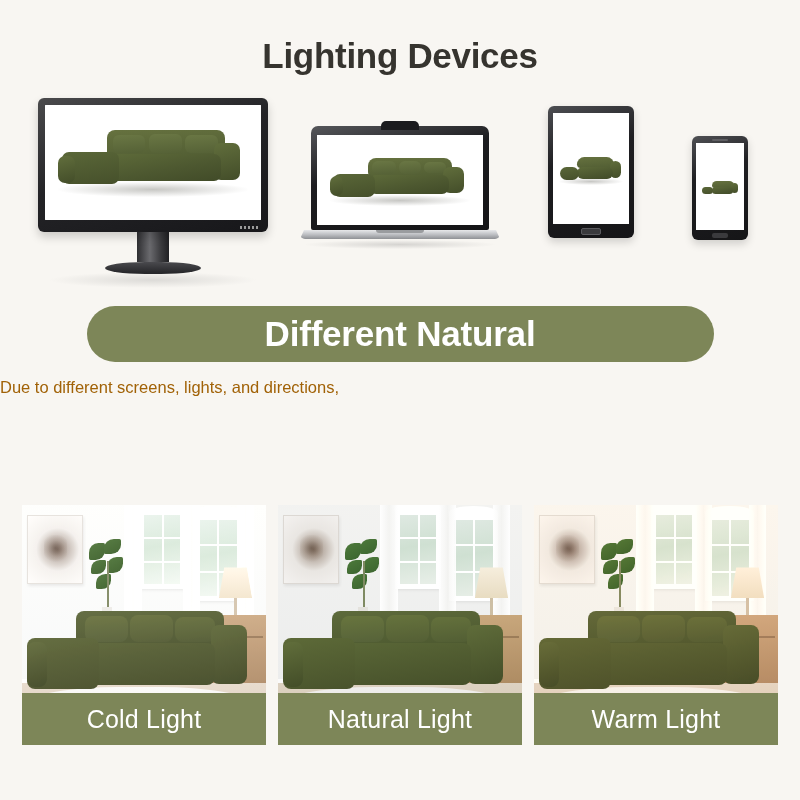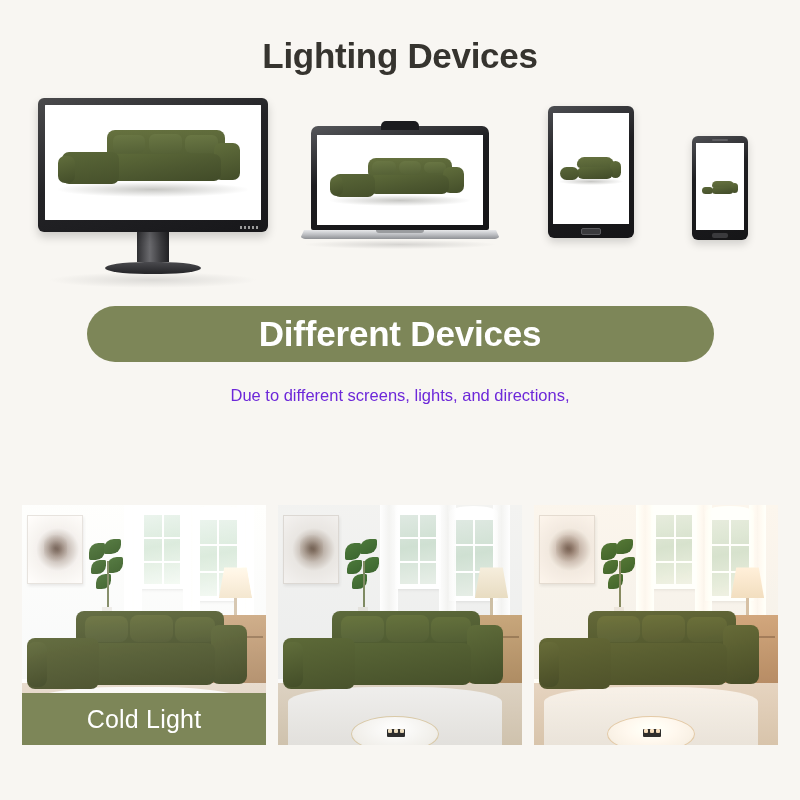--- a/index.html
+++ b/index.html
@@ -174,23 +174,22 @@
     display: flex; align-items: center; justify-content: center;
   }
   .lighting-banner-text {
     color: #ffffff;
     font-size: 35px;
     font-weight: bold;
     letter-spacing: -0.2px;
   }
 
   .lighting-note {
-    text-align: center;
-    margin-top: 20px;
-    color: #6d28d9;
+    margin-top: 12px;
+    color: #a16207;
     font-size: 16.5px;
     line-height: 1.62;
   }
 
   
   .photos-row {
     position: absolute;
     left: 22px; top: 505px;
     width: 756px; height: 240px;
     display: flex;
@@ -392,21 +391,21 @@
           </div>
         </div>
       </div>
       <div class="phone-home"></div>
     </div>
   </div>
 
 </div>
 
 <div class="lighting-banner">
-  <span class="lighting-banner-text">Different Devices</span>
+  <span class="lighting-banner-text">Different Natural</span>
 </div>
 
 <div class="lighting-note">
   <div>Due to different screens, lights, and directions,</div>
 </div>
 
 <div class="photos-row">
 
   <div class="photo-card">
     <div class="photo-scene tone-cold">
@@ -516,20 +515,23 @@
         <div class="part" style="left:0;top:30%;width:32%;height:56%;background:linear-gradient(170deg,#5d6a39,#49532d);"></div>
         <div class="part" style="left:0;top:34%;width:9%;height:50%;background:linear-gradient(165deg,#616e3c,#434d29);"></div>
       </div>
       <div class="rm-table">
         <div class="rm-tray"></div>
         <div class="rm-candle" style="left:42%;"></div>
         <div class="rm-candle" style="left:49%;"></div>
         <div class="rm-candle" style="left:56%;"></div>
       </div>
     </div>
+    <div class="photo-label">
+      <span>Natural Light</span>
+    </div>
   </div>
 
   <div class="photo-card">
     <div class="photo-scene tone-warm">
       <div class="rm-wall"></div>
         <div class="rm-baseboard"></div>
         <div class="rm-floor"></div>
       <div class="rm-art"></div>
       <div class="rm-plant">
         <div class="rm-leaf" style="left:4%;top:6%;width:40%;height:20%;"></div>
@@ -573,15 +575,18 @@
         <div class="part" style="left:0;top:30%;width:32%;height:56%;background:linear-gradient(170deg,#5d6a39,#49532d);"></div>
         <div class="part" style="left:0;top:34%;width:9%;height:50%;background:linear-gradient(165deg,#616e3c,#434d29);"></div>
       </div>
       <div class="rm-table">
         <div class="rm-tray"></div>
         <div class="rm-candle" style="left:42%;"></div>
         <div class="rm-candle" style="left:49%;"></div>
         <div class="rm-candle" style="left:56%;"></div>
       </div>
     </div>
+    <div class="photo-label">
+      <span>Warm Light</span>
+    </div>
   </div>
 
 </div>
 
 </body></html>

